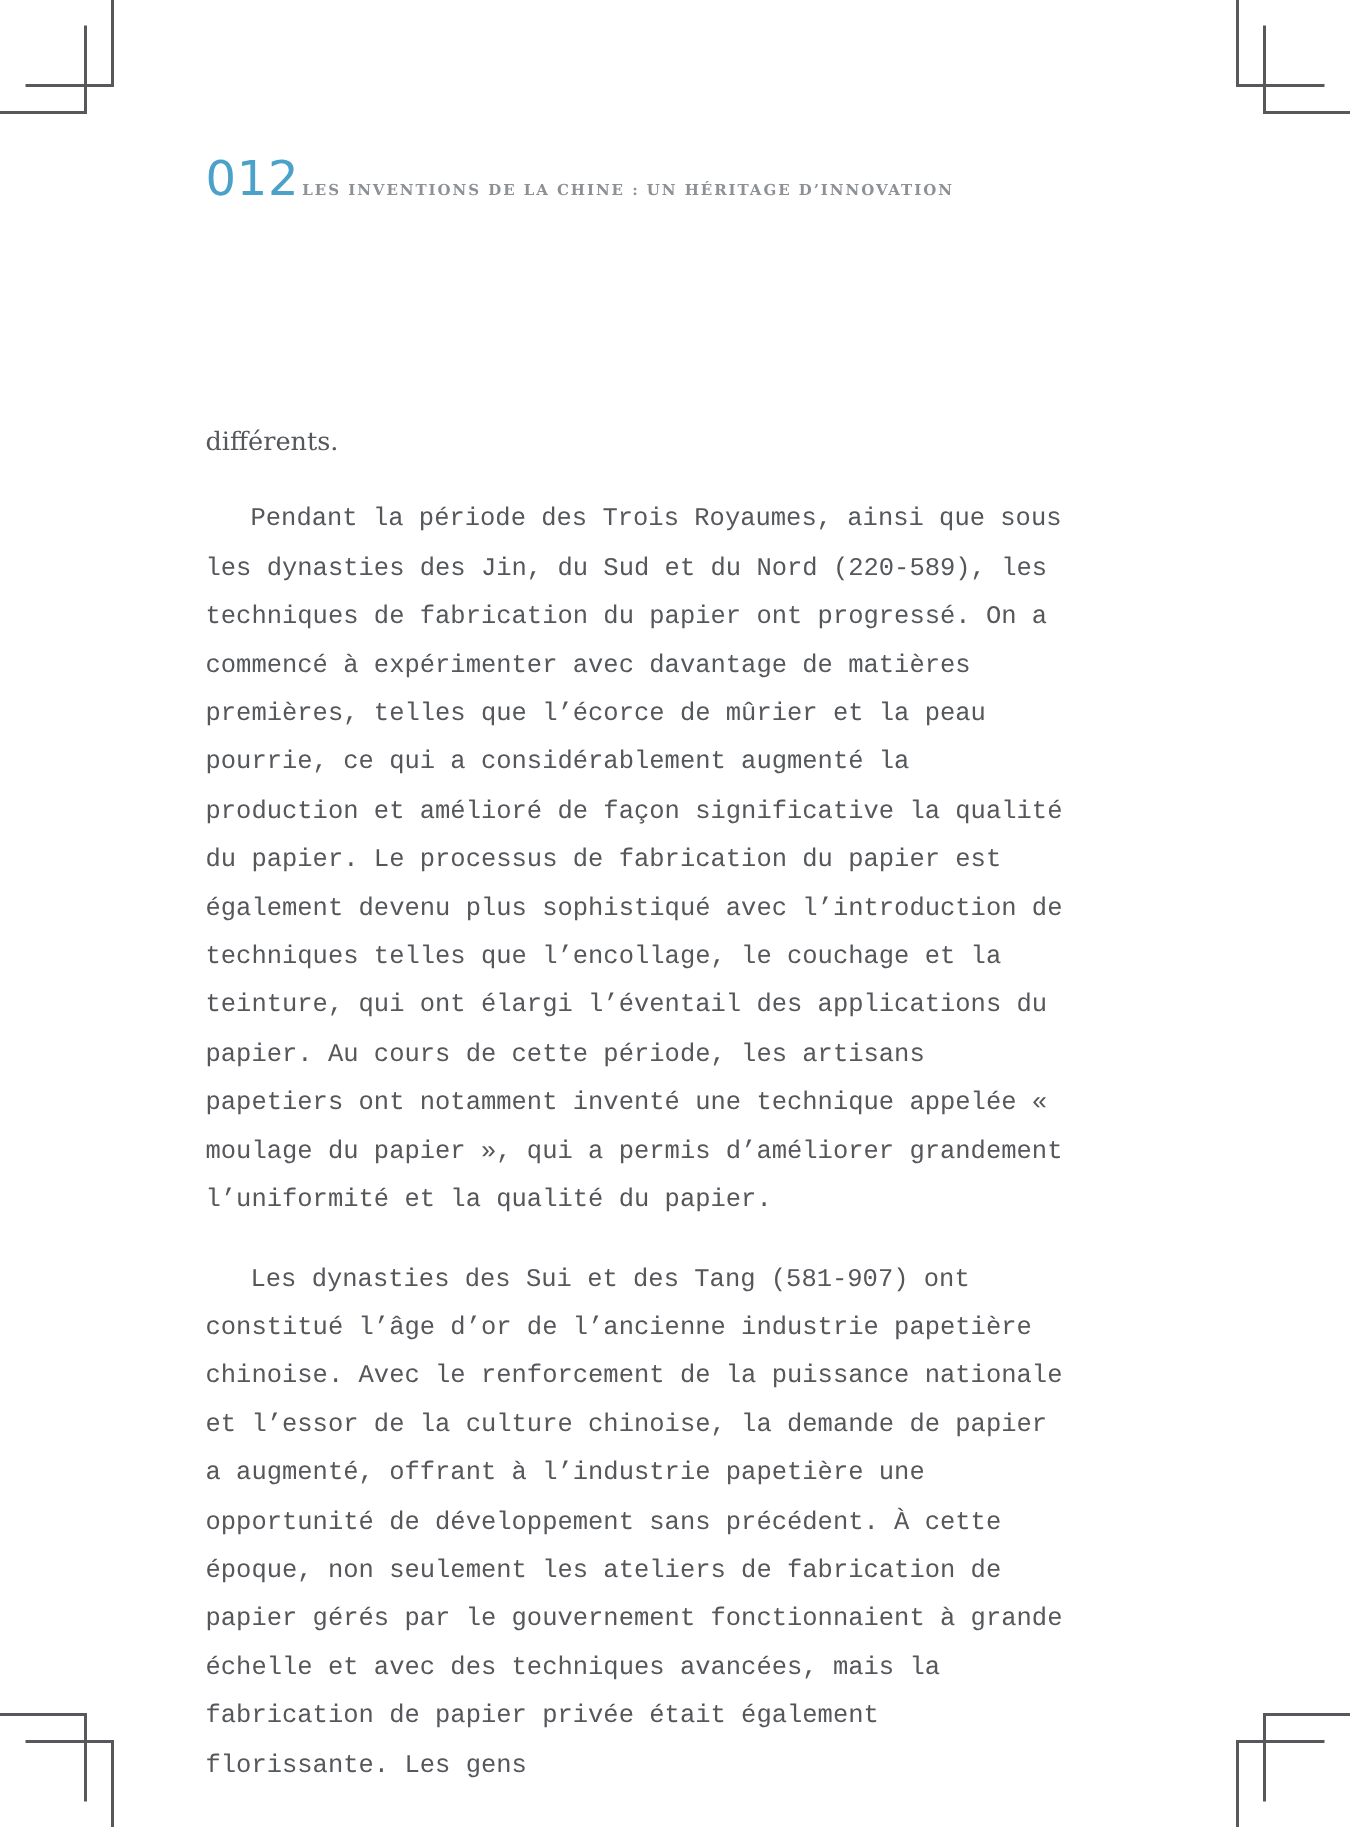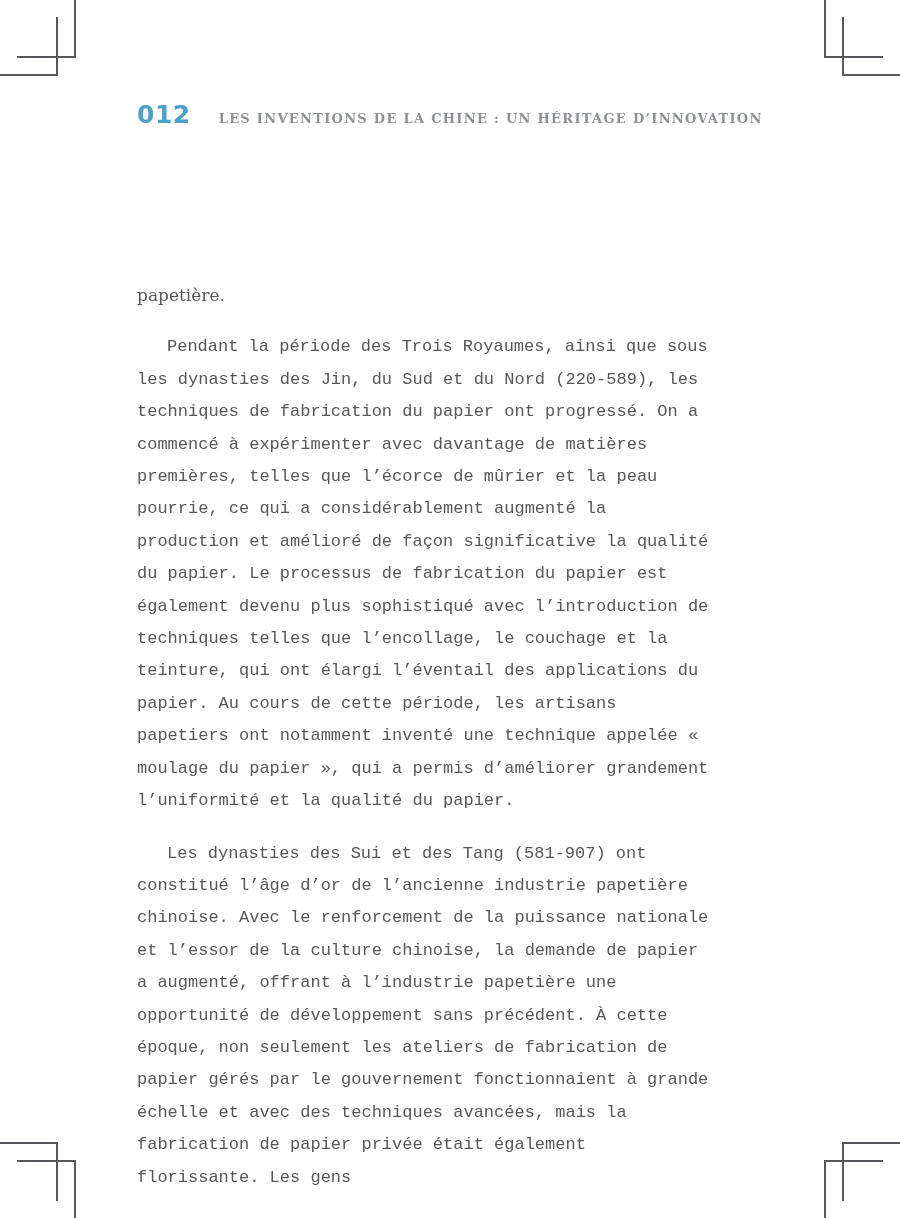--- a/index.html
+++ b/index.html
@@ -22,29 +22,29 @@
     pointer-events:none;
   }
   .crop-marks line{stroke:var(--crop-mark);stroke-width:2;}
   .page-header{
     position:absolute;
     left:137px;top:100px;
     display:flex;align-items:baseline;
   }
   .page-number{
     font-family:"DejaVu Sans", sans-serif;
-    font-size:25px;
-    font-weight:700;
+    font-size:32px;
+    font-weight:400;
     color:var(--page-number);
     letter-spacing:0.5px;
-    margin-right:28px;
+    margin-right:2px;
   }
   .running-title{
     font-family:"DejaVu Serif", serif;
-    font-size:13px;
+    font-size:10px;
     font-weight:700;
     color:var(--header-text);
     letter-spacing:1.3px;
     text-transform:uppercase;
   }
   .body-text{
     position:absolute;
     left:137px;top:279px;
     width:580px;
     font-size:17px;
@@ -84,16 +84,16 @@
     <line x1="842" y1="1143" x2="900" y2="1143"></line>
   </g>
 </svg>
 
 <header class="page-header">
   <span class="page-number">012</span>
   <span class="running-title">LES INVENTIONS DE LA CHINE : UN HÉRITAGE D’INNOVATION</span>
 </header>
 
 <main class="body-text">
-  <p>papetière.</p>
+  <p>différents.</p>
   <p class="indent">Pendant la période des Trois Royaumes, ainsi que sous les dynasties des Jin, du Sud et du Nord (220-589), les techniques de fabrication du papier ont progressé. On a commencé à expérimenter avec davantage de matières premières, telles que l’écorce de mûrier et la peau pourrie, ce qui a considérablement augmenté la production et amélioré de façon significative la qualité du papier. Le processus de fabrication du papier est également devenu plus sophistiqué avec l’introduction de techniques telles que l’encollage, le couchage et la teinture, qui ont élargi l’éventail des applications du papier. Au cours de cette période, les artisans papetiers ont notamment inventé une technique appelée « moulage du papier », qui a permis d’améliorer grandement l’uniformité et la qualité du papier.</p>
   <p class="indent">Les dynasties des Sui et des Tang (581-907) ont constitué l’âge d’or de l’ancienne industrie papetière chinoise. Avec le renforcement de la puissance nationale et l’essor de la culture chinoise, la demande de papier a augmenté, offrant à l’industrie papetière une opportunité de développement sans précédent. À cette époque, non seulement les ateliers de fabrication de papier gérés par le gouvernement fonctionnaient à grande échelle et avec des techniques avancées, mais la fabrication de papier privée était également florissante. Les gens</p>
 </main>
 
 </body></html>

